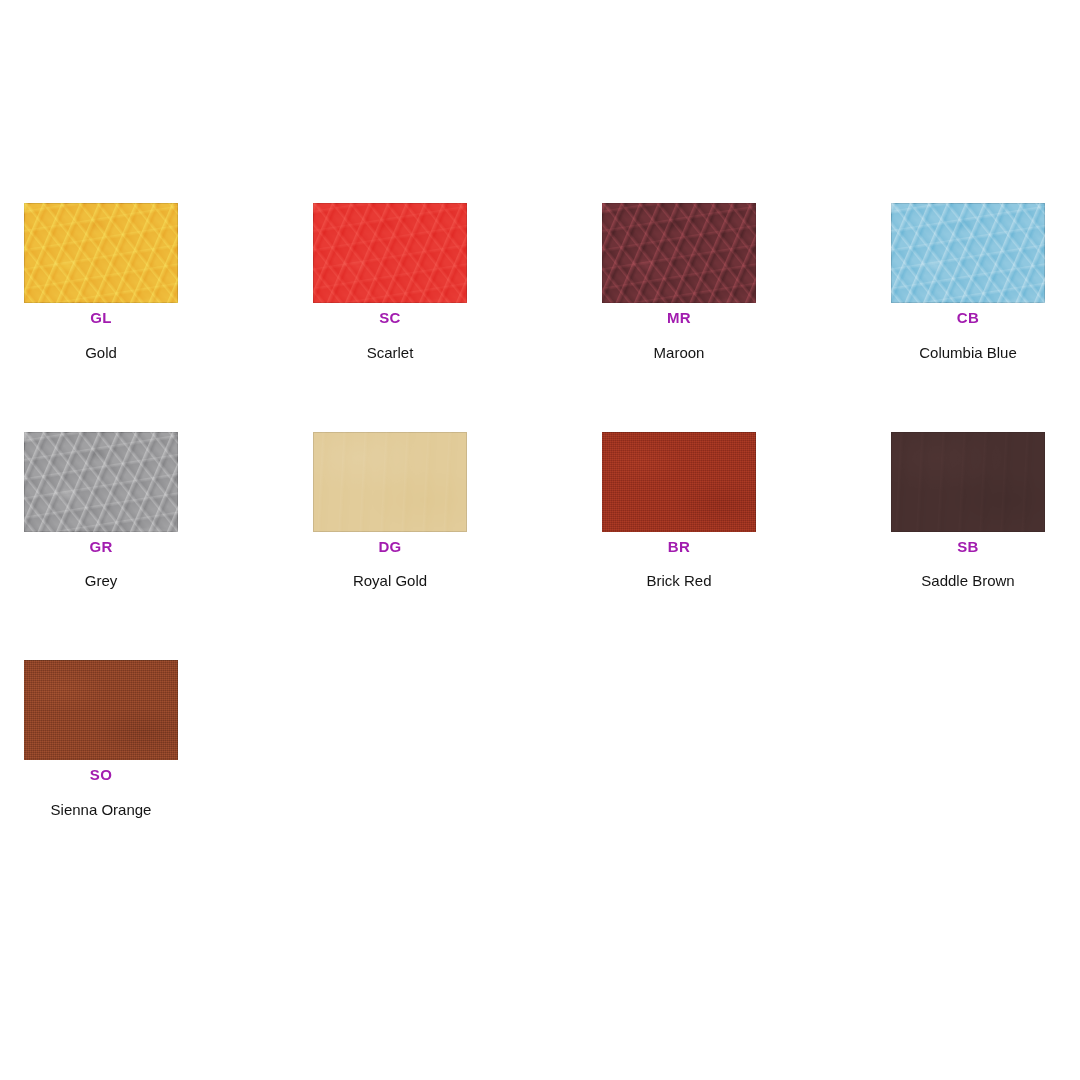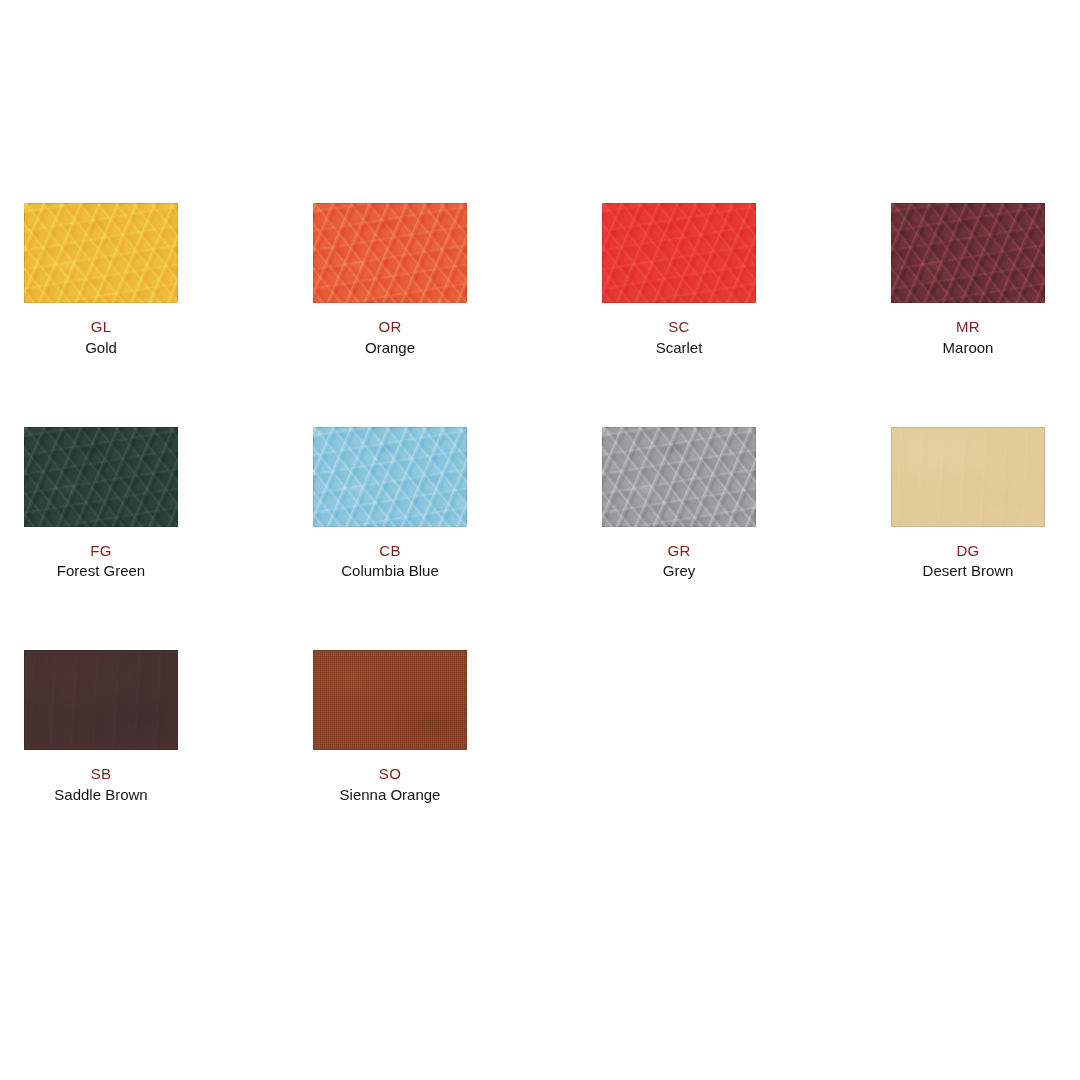--- a/index.html
+++ b/index.html
@@ -127,83 +127,78 @@
       radial-gradient(ellipse 90px 44px at 30% 26%, rgba(255,255,255,0.07), rgba(255,255,255,0) 78%),
       radial-gradient(ellipse 80px 40px at 74% 68%, rgba(0,0,0,0.05), rgba(0,0,0,0) 78%),
       repeating-linear-gradient(93deg,
         rgba(255,255,255,0.00) 0px, rgba(255,255,255,0.00) 9px,
         rgba(255,255,255,0.035) 10px, rgba(0,0,0,0.028) 13px,
         rgba(255,255,255,0.00) 21px);
     mix-blend-mode: overlay;
   }
 
   .swatch-code {
-    margin-top: 16px;
+    margin-top: 7px;
     text-align: center;
     font-size: 15px;
-    font-weight: normal;
-    color: #7f1d1d;
+    font-weight: bold;
+    color: #a21caf;
     letter-spacing: 0.3px;
     line-height: 1.05;
   }
 
   .swatch-name {
-    margin-top: 5px;
+    margin-top: 19px;
     text-align: center;
     font-size: 15px;
     font-weight: normal;
     color: #141414;
     line-height: 1.05;
     white-space: nowrap;
   }
 </style>
 </head>
 <body>
 
 <div id="swatch-chart">
   <div id="swatch-grid">
       <div class="swatch-cell">
         <div class="swatch-chip tex-leather" style="background-color: rgb(239, 189, 60);"></div>
         <div class="swatch-code">GL</div>
         <div class="swatch-name">Gold</div>
       </div>
       <div class="swatch-cell">
-        <div class="swatch-chip tex-leather" style="background-color: rgb(232, 97, 60);"></div>
-        <div class="swatch-code">OR</div>
-        <div class="swatch-name">Orange</div>
-      </div>
-      <div class="swatch-cell">
         <div class="swatch-chip tex-leather" style="background-color: rgb(232, 58, 52);"></div>
         <div class="swatch-code">SC</div>
         <div class="swatch-name">Scarlet</div>
       </div>
       <div class="swatch-cell">
         <div class="swatch-chip tex-leather" style="background-color: rgb(110, 50, 56);"></div>
         <div class="swatch-code">MR</div>
         <div class="swatch-name">Maroon</div>
       </div>
       <div class="swatch-cell">
-        <div class="swatch-chip tex-leather" style="background-color: rgb(46, 66, 60);"></div>
-        <div class="swatch-code">FG</div>
-        <div class="swatch-name">Forest Green</div>
-      </div>
-      <div class="swatch-cell">
         <div class="swatch-chip tex-leather" style="background-color: rgb(144, 200, 224);"></div>
         <div class="swatch-code">CB</div>
         <div class="swatch-name">Columbia Blue</div>
       </div>
       <div class="swatch-cell">
         <div class="swatch-chip tex-leather" style="background-color: rgb(160, 160, 162);"></div>
         <div class="swatch-code">GR</div>
         <div class="swatch-name">Grey</div>
       </div>
       <div class="swatch-cell">
         <div class="swatch-chip tex-smooth" style="background-color: rgb(226, 204, 154);"></div>
         <div class="swatch-code">DG</div>
-        <div class="swatch-name">Desert Brown</div>
+        <div class="swatch-name">Royal Gold</div>
+      </div>
+      <div class="swatch-cell">
+        <div class="swatch-chip tex-weave" style="background-color: rgb(158, 51, 32);"></div>
+        <div class="swatch-code">BR</div>
+        <div class="swatch-name">Brick Red</div>
       </div>
       <div class="swatch-cell">
         <div class="swatch-chip tex-smooth" style="background-color: rgb(72, 48, 47);"></div>
         <div class="swatch-code">SB</div>
         <div class="swatch-name">Saddle Brown</div>
       </div>
       <div class="swatch-cell">
         <div class="swatch-chip tex-weave" style="background-color: rgb(142, 68, 40);"></div>
         <div class="swatch-code">SO</div>
         <div class="swatch-name">Sienna Orange</div>

